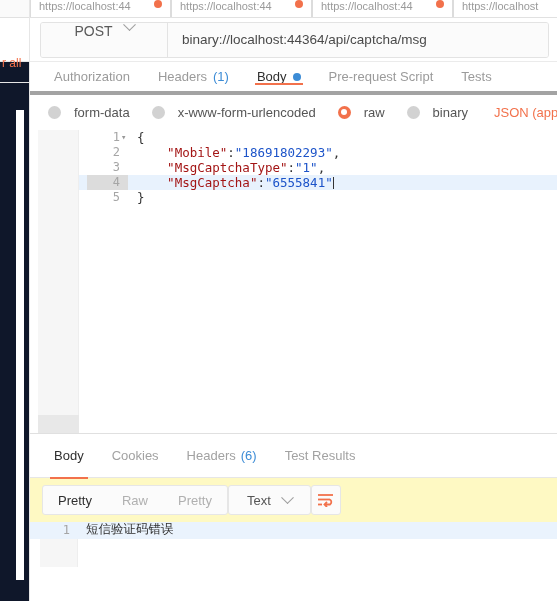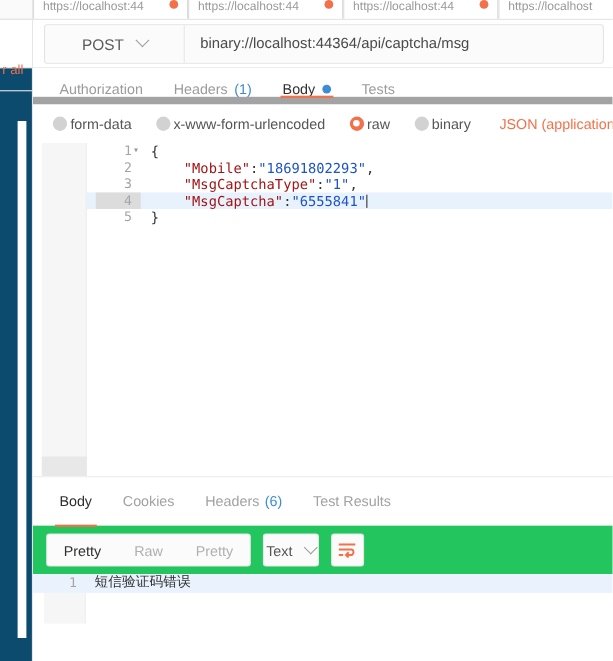--- a/index.html
+++ b/index.html
@@ -13,21 +13,21 @@
     color: #333333;
     overflow: hidden;
     position: relative;
   }
 
   
   .left-strip {
     position: absolute;
     left: 0; top: 0;
     width: 30px; height: 601px;
-    background: #0c4a6e;
+    background: #0f172a;
     border-right: 1px solid #e6e6e6;
     overflow: hidden;
   }
   .left-strip-top {
     position: absolute;
     left: 0; top: 0; width: 30px; height: 18px;
     background: #fafafa;
     border-bottom: 1px solid #e1e1e1;
   }
   .left-strip-mid {
@@ -114,21 +114,21 @@
     height: 36px;
     width: 100%;
     border: 1px solid #e3e3e3;
     border-radius: 3px;
     background: #fbfbfb;
     overflow: hidden;
   }
   .method-select {
     width: 127px;
     display: flex;
-    align-items: center;
+    align-items: flex-start;
     justify-content: center;
     gap: 12px;
     border-right: 1px solid #e3e3e3;
     background: #fbfbfb;
     font-size: 14px;
     color: #5a5a5a;
   }
   .chev {
     display: inline-block;
     width: 9px; height: 9px;
@@ -145,23 +145,23 @@
     color: #4a4a4a;
     background: #fbfbfb;
     white-space: nowrap;
     overflow: hidden;
   }
 
   
   .req-sect-tabs {
     height: 33px;
     display: flex;
-    align-items: flex-end;
+    align-items: center;
     padding-left: 10px;
-    border-bottom: 7px solid #a3a3a3;
+    border-bottom: 4px solid #a3a3a3;
     background: #ffffff;
   }
   .sect-tab {
     display: flex;
     align-items: center;
     gap: 6px;
     padding: 0 14px;
     font-size: 13px;
     color: #9b9b9b;
     position: relative;
@@ -189,21 +189,21 @@
     display: flex;
     align-items: center;
     padding-left: 18px;
     gap: 0;
     background: #ffffff;
     overflow: hidden;
   }
   .radio-opt {
     display: flex;
     align-items: center;
-    gap: 3px;
+    gap: 13px;
     margin-right: 22px;
     font-size: 13px;
     color: #555555;
     white-space: nowrap;
   }
   .radio-dot {
     width: 13px; height: 13px;
     border-radius: 50%;
     background: #d2d2d2;
     flex: 0 0 auto;
@@ -325,22 +325,21 @@
     height: 2px;
     background: #f2714b;
   }
 
   
   .resp-toolbar {
     height: 44px;
     display: flex;
     align-items: center;
     padding-left: 12px;
-    gap: 11px;
-    background: #22c55e;
+    background: #fef9c3;
   }
   .seg-group {
     display: flex;
     height: 30px;
     border: 1px solid #e6e6e6;
     border-radius: 3px;
     background: #fbfbfb;
     overflow: hidden;
   }
   .seg-btn {
@@ -350,21 +349,21 @@
     font-size: 13px;
     color: #b0b0b0;
     white-space: nowrap;
   }
   .seg-btn.active { color: #2f2f2f; }
   .fmt-select {
     display: flex;
     align-items: center;
     gap: 12px;
     height: 30px;
-    padding: 0 2px;
+    padding: 0 18px;
     border: 1px solid #e6e6e6;
     border-radius: 3px;
     background: #fbfbfb;
     font-size: 13px;
     color: #555555;
   }
   .wrap-btn {
     width: 30px; height: 30px;
     border: 1px solid #e6e6e6;
     border-radius: 3px;
@@ -461,20 +460,23 @@
       <div class="sect-tab">
         <span>Authorization</span>
       </div>
       <div class="sect-tab">
         <span>Headers</span>
         <span class="sect-count">(1)</span>
       </div>
       <div class="sect-tab active">
         <span>Body</span>
         <span class="body-dot"></span>
+      </div>
+      <div class="sect-tab">
+        <span>Pre-request Script</span>
       </div>
       <div class="sect-tab">
         <span>Tests</span>
       </div>
     </div>
 
   <div class="body-types" id="body-types">
       <label class="radio-opt">
         <span class="radio-dot"></span>
         <span>form-data</span>

